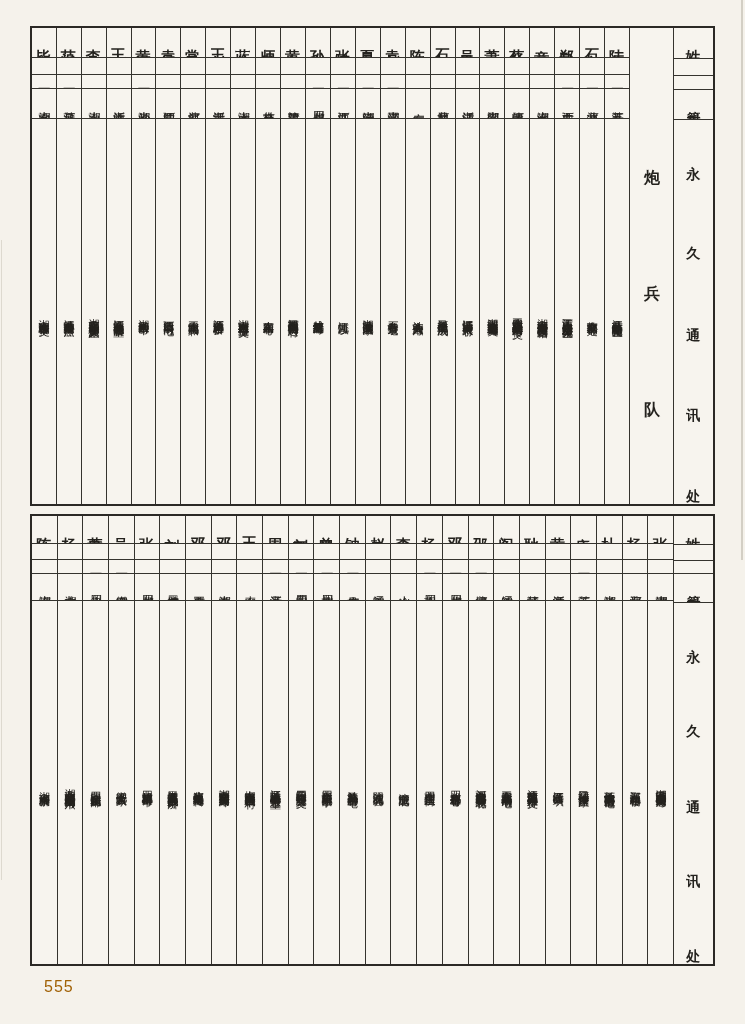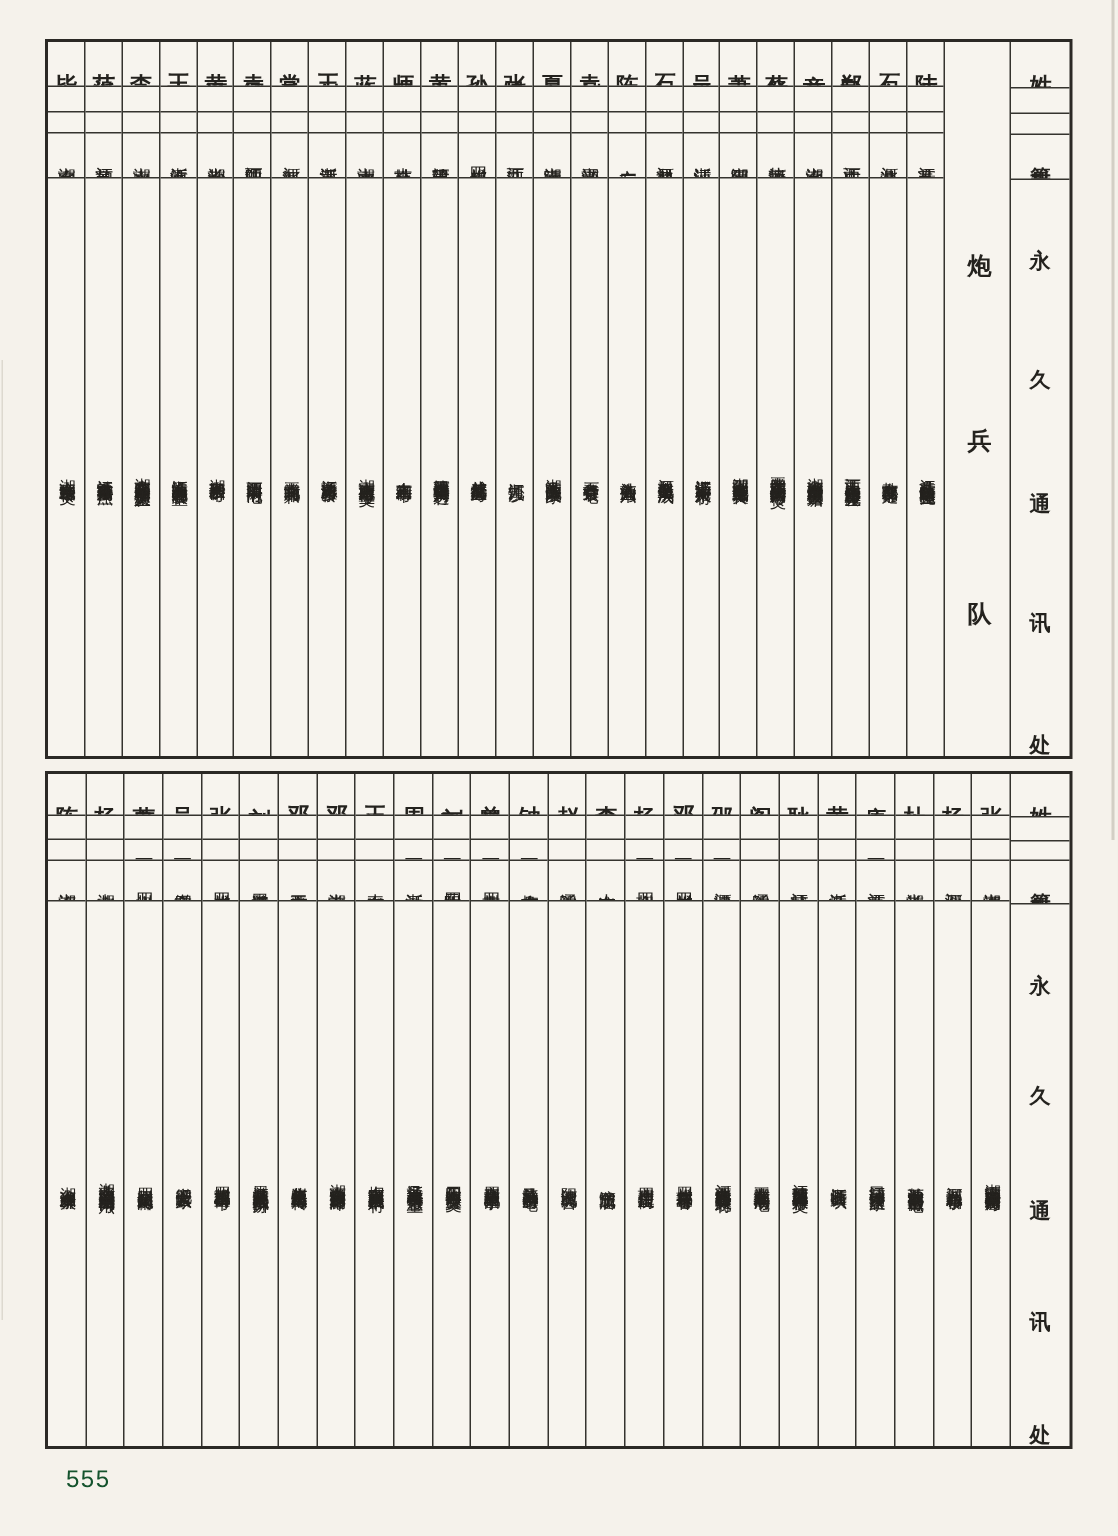--- a/index.html
+++ b/index.html
@@ -82,21 +82,21 @@
   .section-col .vtxt {
     display:block; height:100%;
     font-size:16px; font-weight:700;
     padding:128px 0 116px 0;
     text-align:justify; text-align-last:justify;
   }
   .page-number {
     position:absolute;
     left:44px; bottom:28px;
     font-size:16px;
-    color:#14532d;
+    color:#a16207;
     letter-spacing:1px;
   }
   
   .edge-right { position:absolute; right:2px; top:0; width:2px; height:560px; background:#b7b2a6; opacity:.55; }
   .edge-left  { position:absolute; left:1px; top:240px; width:1px; height:640px; background:#c5c0b4; opacity:.5; }
 </style>
 </head>
 <body>
 
 <div class="page">

